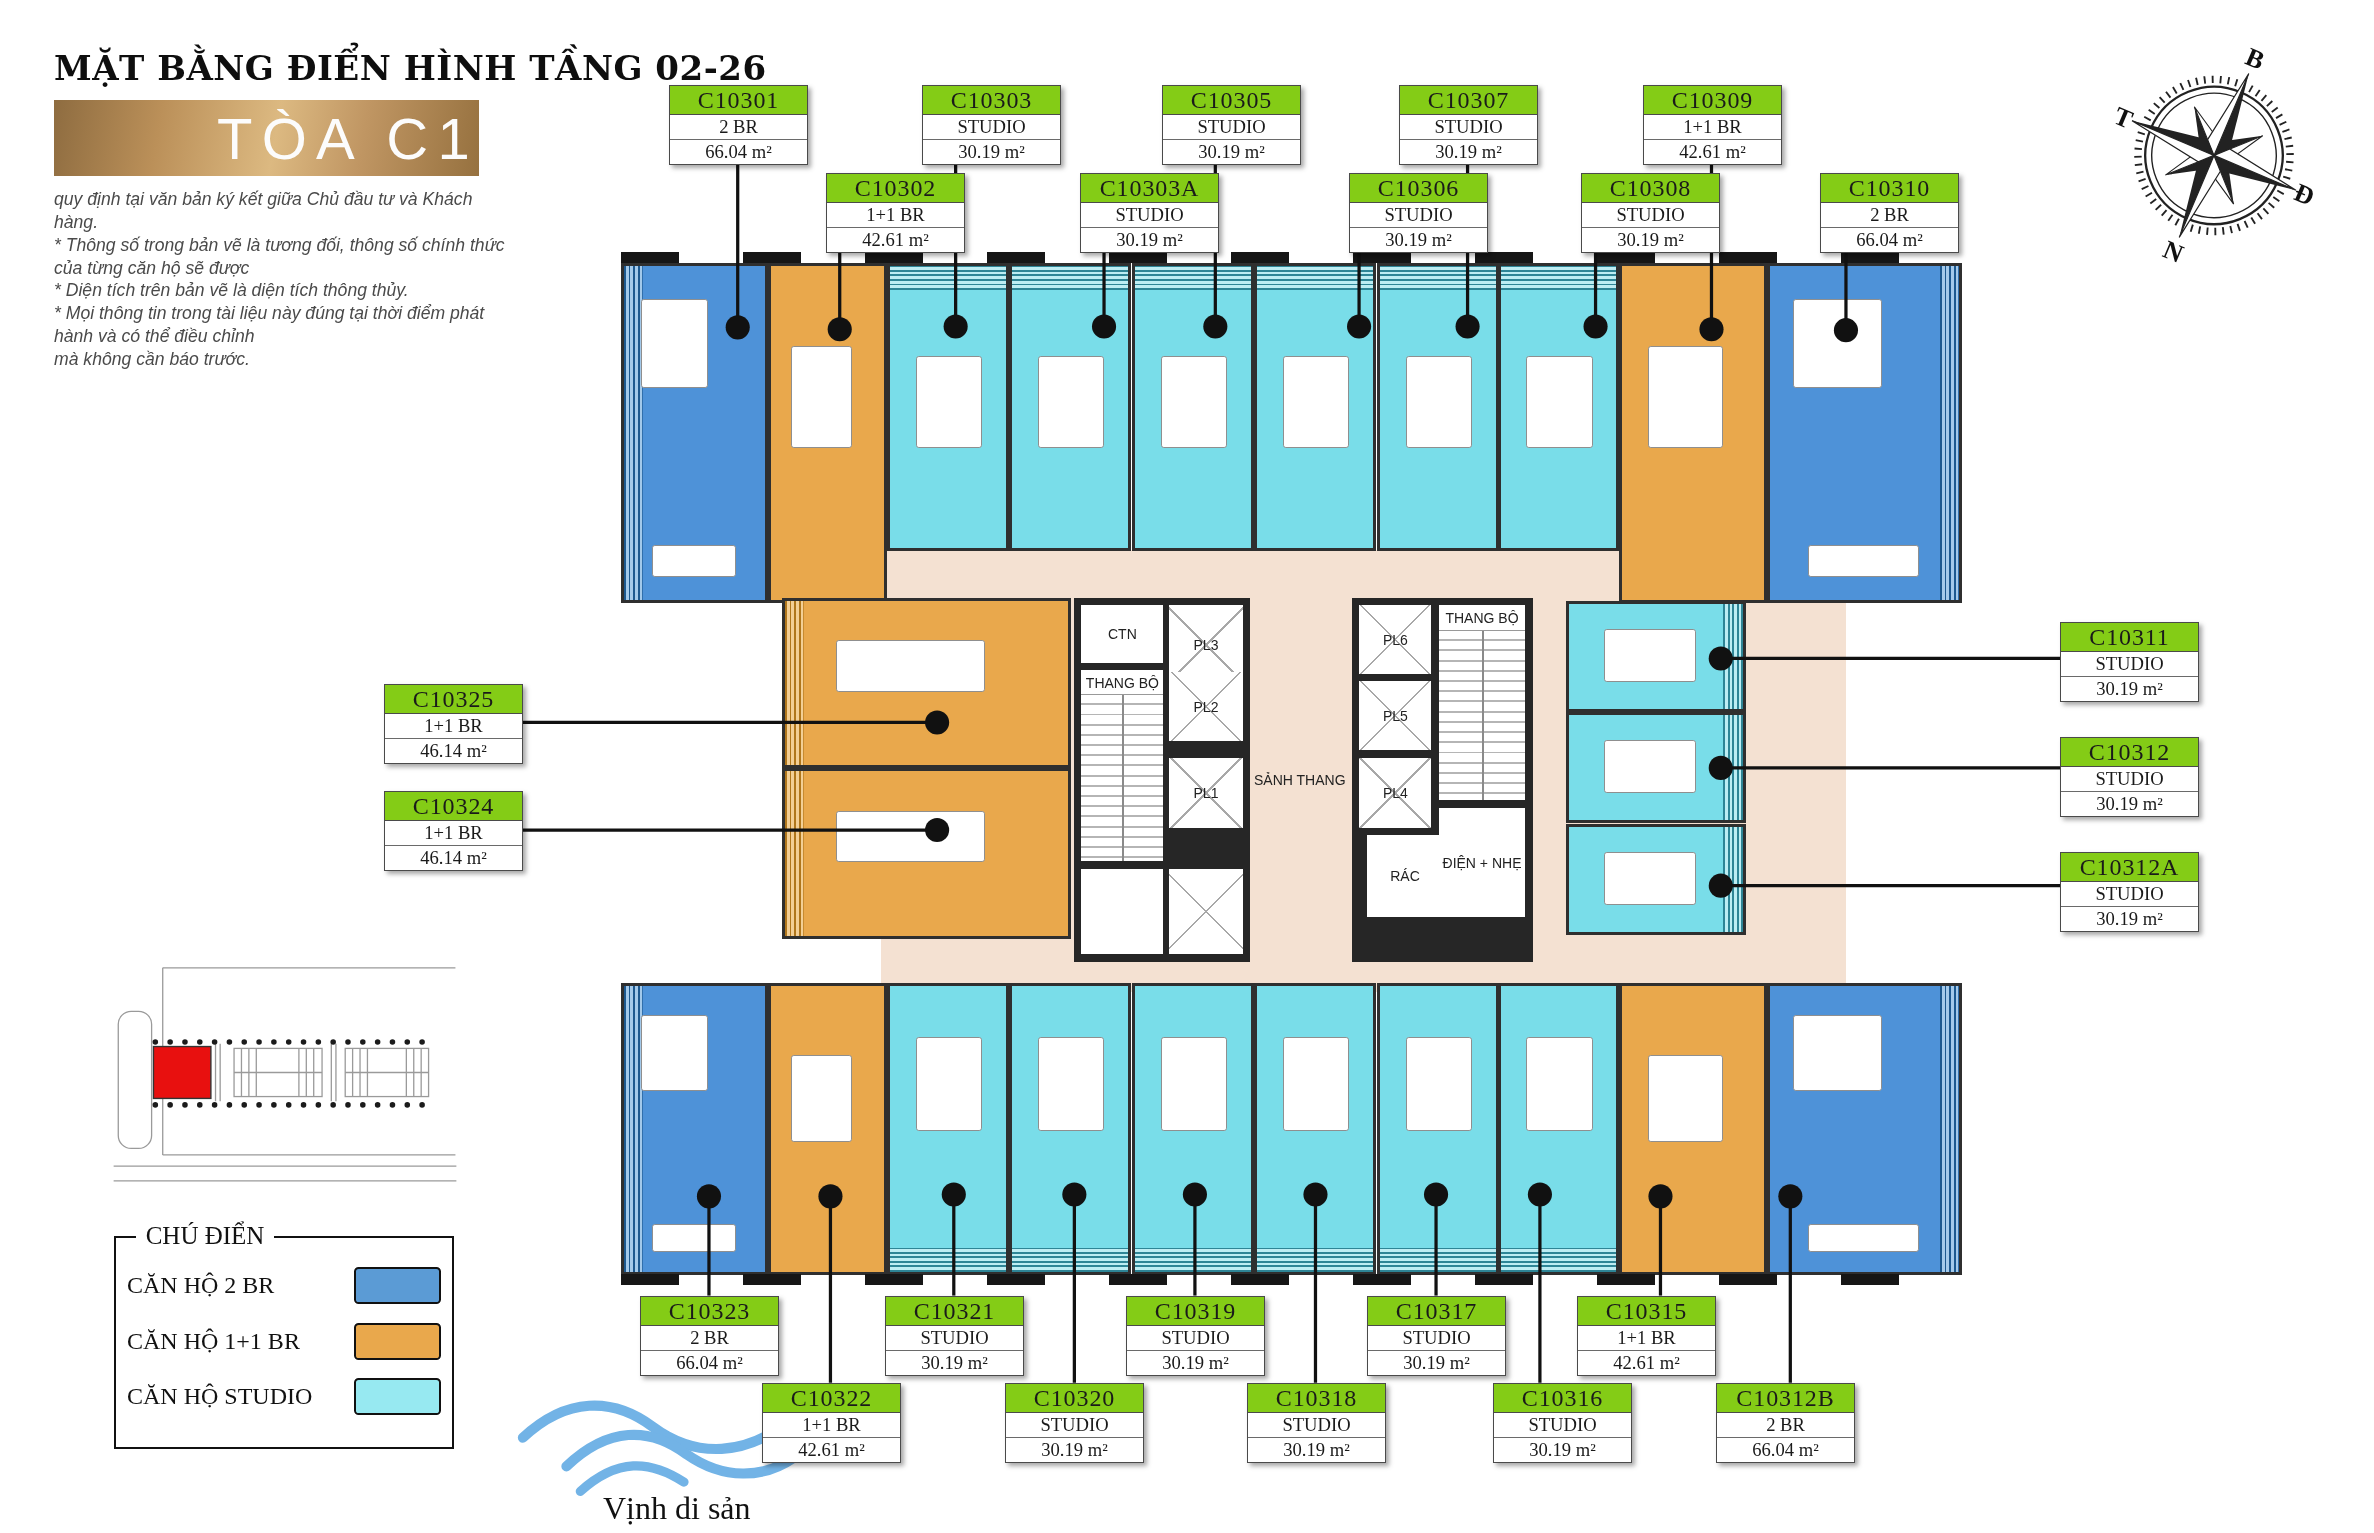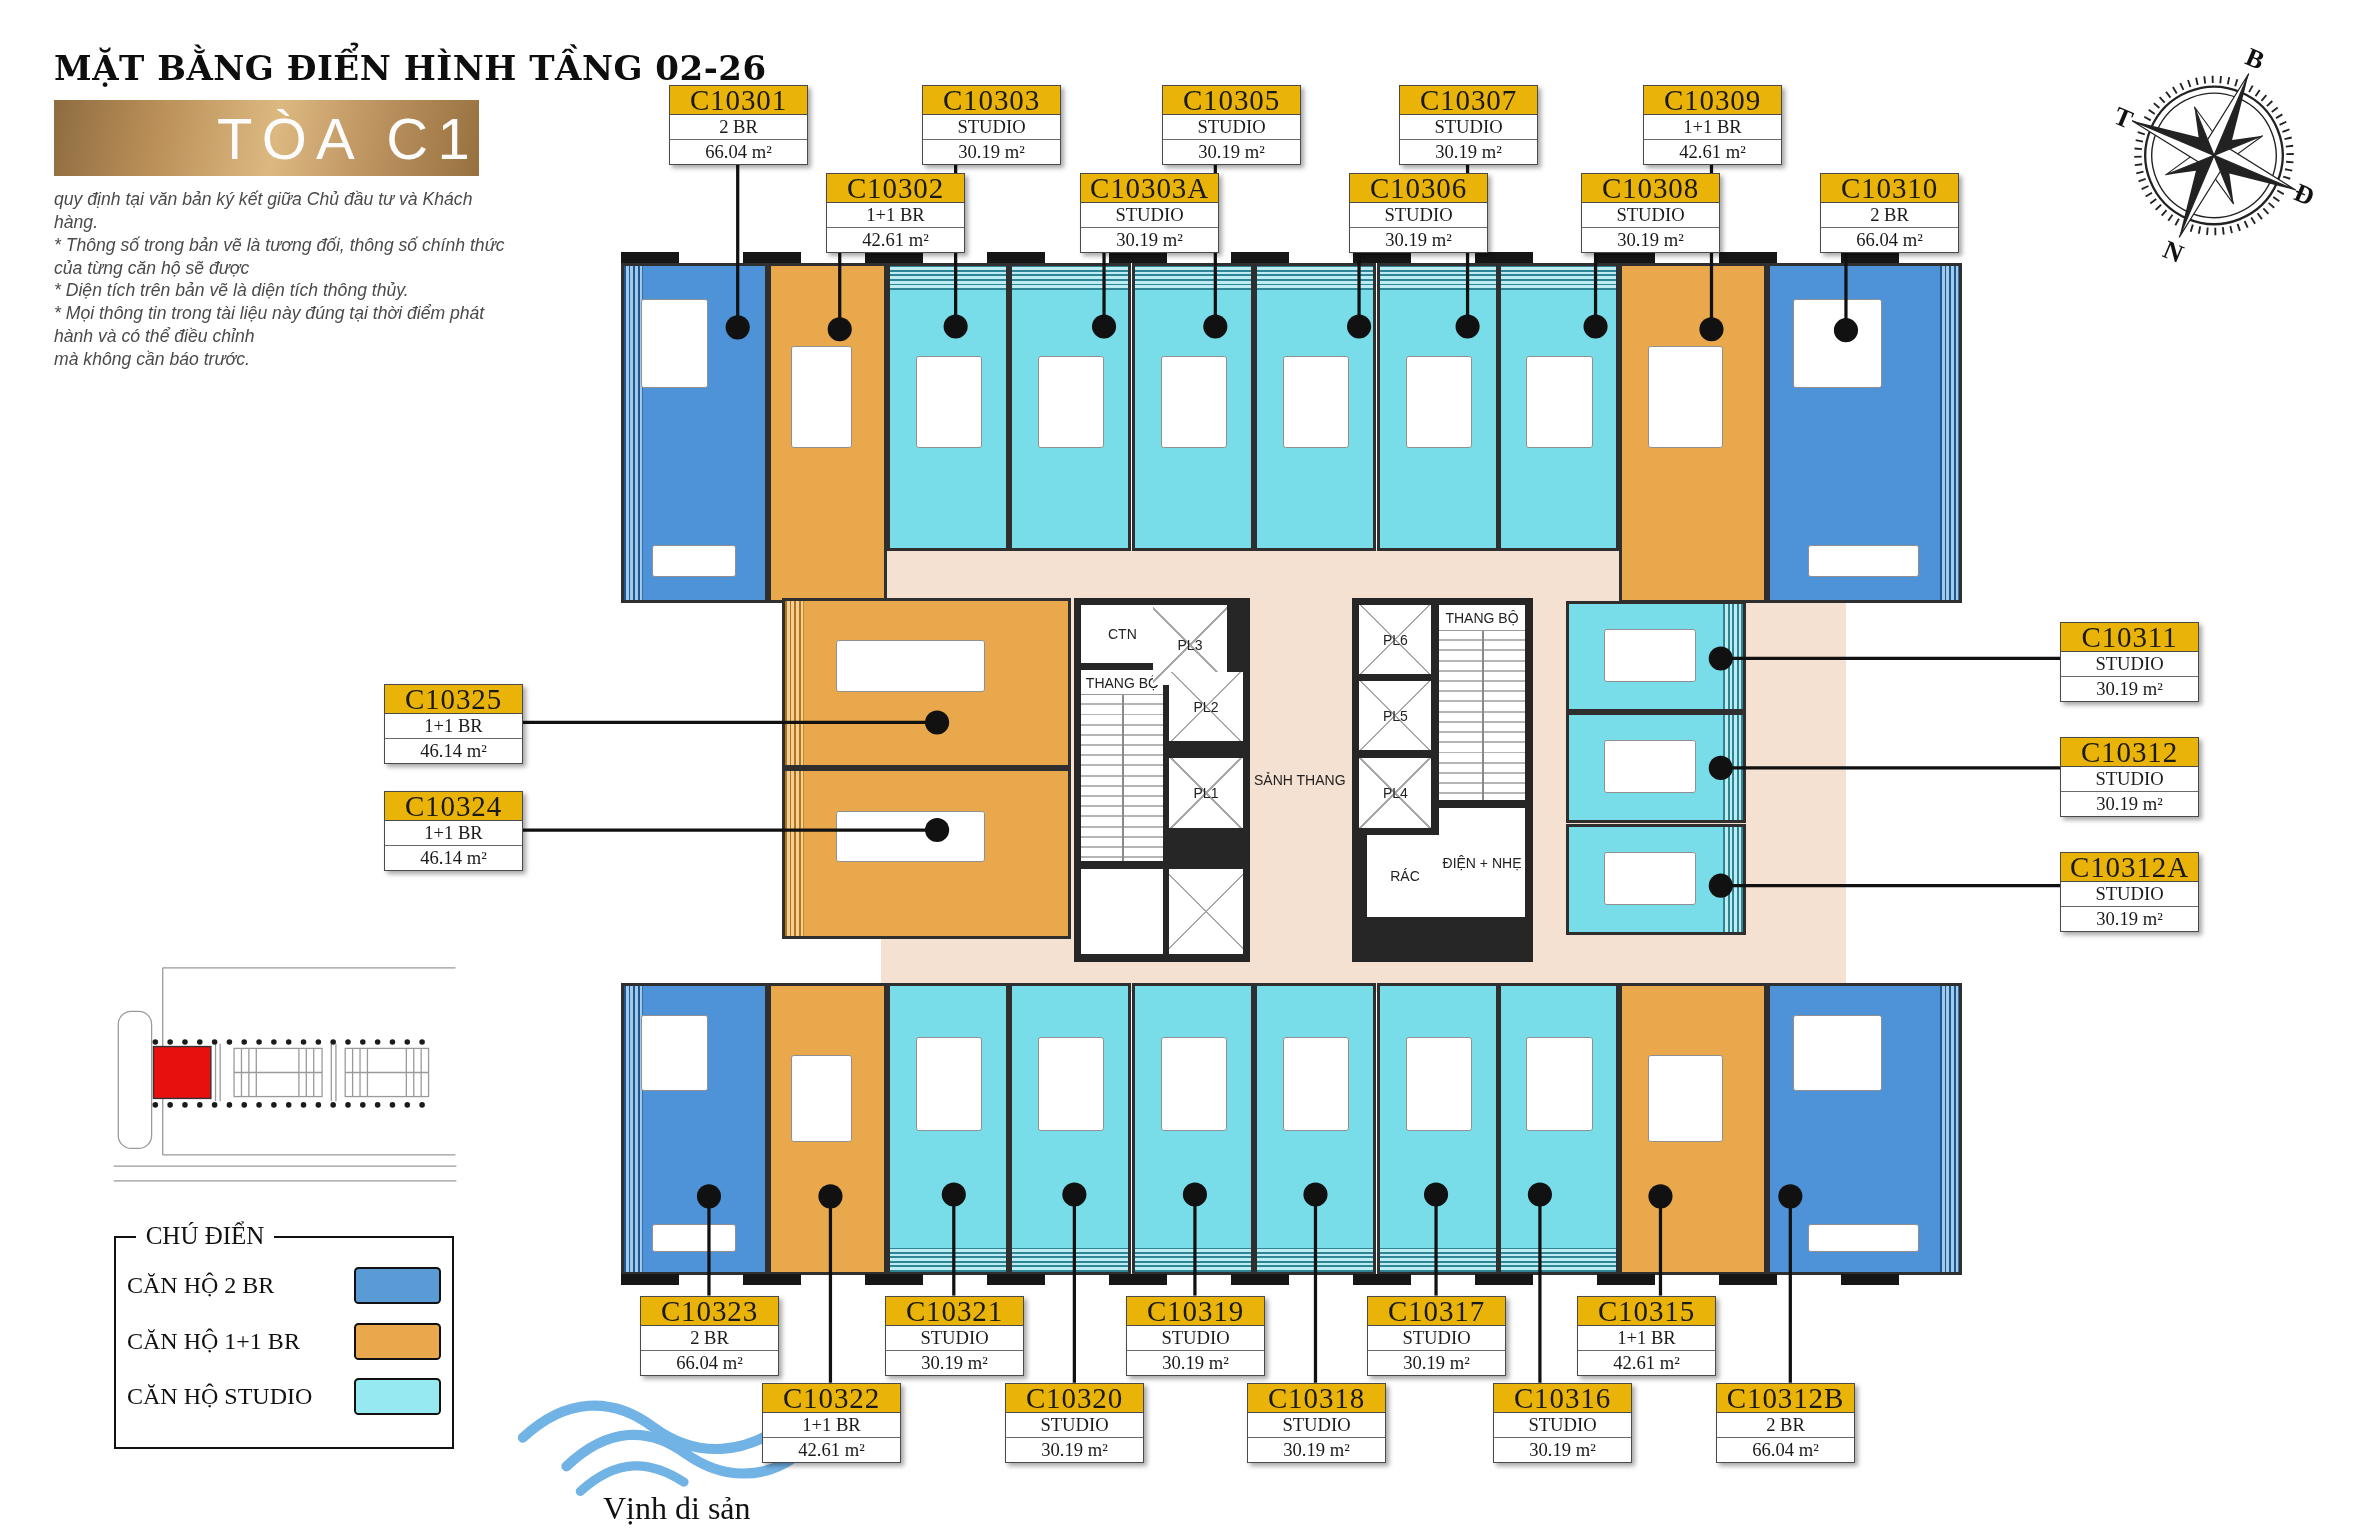--- a/index.html
+++ b/index.html
@@ -48,22 +48,22 @@
     linear-gradient(135deg,transparent calc(50% - 0.9px),#a8a8a8 calc(50% - 0.9px) calc(50% + 0.9px),transparent calc(50% + 0.9px)),#fff}
   .stairwell{flex-direction:column;justify-content:flex-start;padding-top:4.6px;box-sizing:border-box}
   .stairs{width:100%;flex:1;margin-top:3.7px;border-top:0.9px solid #999;position:relative;
     background:repeating-linear-gradient(180deg,#fff 0 8.3px,#b5b5b5 8.3px 10.2px)}
   .stairs::before{content:"";position:absolute;left:50%;top:0;bottom:0;width:1.9px;background:#8a8a8a}
   #lobby-label{font-size:14px;color:#222;white-space:nowrap}
 
   
   .ulabel{position:absolute;width:137px;border:1.9px solid #4a4a4a;background:#fff;
     box-shadow:2.8px 2.8px 4.6px rgba(0,0,0,.35);font-family:"Liberation Serif",serif;text-align:center;z-index:30}
-  .ul-h{height:28px;line-height:28px;background:#eab308;border-bottom:1.9px solid #4a4a4a;
-    font-size:29px;color:#1a1a1a;letter-spacing:0.9px}
+  .ul-h{height:28px;line-height:28px;background:#84cc16;border-bottom:1.9px solid #4a4a4a;
+    font-size:24px;color:#1a1a1a;letter-spacing:0.9px}
   .ul-r{height:24px;line-height:24px;font-size:18.6px;color:#1a1a1a;border-bottom:1.4px solid #6a6a6a}
   .ul-r:last-child{border-bottom:none}
 
   
   #legend{left:114px;top:1236px;width:336px;height:209px;border:2.8px solid #111;background:#fff;z-index:20}
   #legend-title{position:absolute;top:-16px;left:20.4px;background:#fff;padding:0 9.3px;
     font-family:"Liberation Serif",serif;font-size:25px;color:#111;white-space:nowrap}
   .leg-row{position:absolute;left:11px;right:11px;height:43px;display:flex;align-items:center;justify-content:space-between}
   .leg-row .lab{font-family:"Liberation Serif",serif;font-size:24px;color:#111;white-space:nowrap}
   .leg-row .sw{width:83px;height:33px;border:2.3px solid #111;border-radius:4.6px}
@@ -218,21 +218,21 @@
 <div class="abs colstrip" style="left:621px;top:252px;width:1340px;height:11px;z-index:4"></div>
 <div class="abs colstrip" style="left:621px;top:1274px;width:1340px;height:11px;z-index:4"></div>
 
 <div class="coreblock" style="left:1074px;top:598px;width:176px;height:364px;z-index:5">
   <div class="croom" style="left:7.4px;top:7.4px;width:82px;height:58px">CTN</div>
   <div class="croom stairwell" style="left:7.4px;top:72px;width:82px;height:191px">
     <span>THANG BỘ</span>
     <div class="stairs"></div>
   </div>
   <div class="croom" style="left:7.4px;top:271px;width:82px;height:85px"></div>
-  <div class="croom lift" style="left:79px;top:7.4px;width:74px;height:80px">PL3</div>
+  <div class="croom lift" style="left:95px;top:7.4px;width:74px;height:80px">PL3</div>
   <div class="croom lift" style="left:95px;top:74px;width:74px;height:69px">PL2</div>
   <div class="croom lift" style="left:95px;top:160px;width:74px;height:70px">PL1</div>
   <div class="croom lift" style="left:95px;top:271px;width:74px;height:85px"></div>
 </div>
 
 <div class="abs" id="lobby-label" style="left:1254px;top:772px;z-index:6">SẢNH THANG</div>
 
 <div class="coreblock" style="left:1352px;top:598px;width:181px;height:364px;z-index:5">
   <div class="croom lift" style="left:7.4px;top:7.4px;width:72px;height:69px">PL6</div>
   <div class="croom lift" style="left:7.4px;top:83px;width:72px;height:69px">PL5</div>

